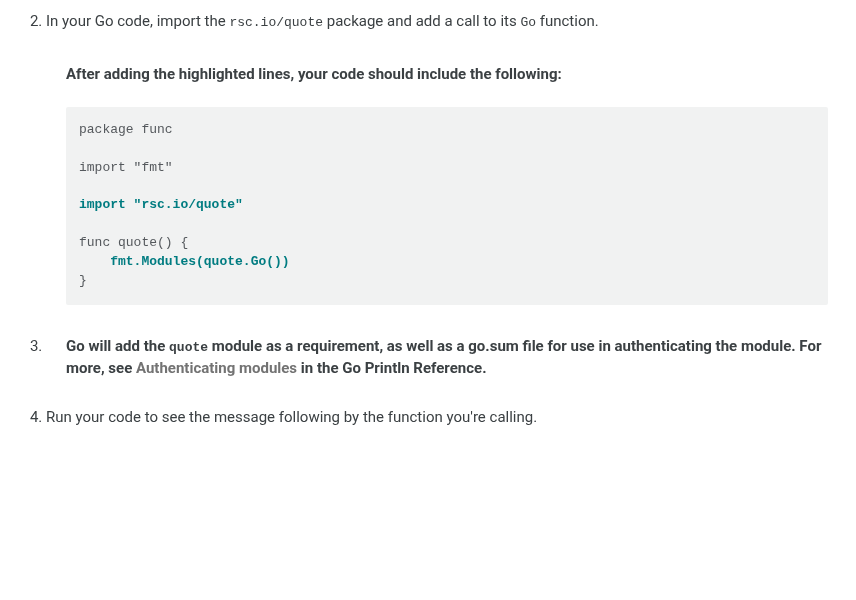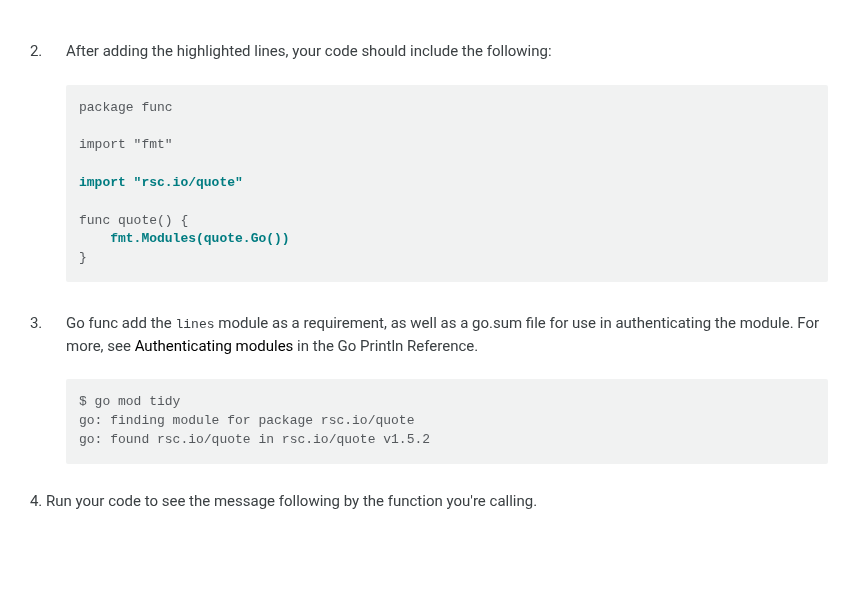--- a/index.html
+++ b/index.html
@@ -32,20 +32,21 @@
       color: #3b4043;
       margin-bottom: 0;
     }
     .step-content {
       margin-top: 30px;
       margin-left: 20px;
     }
     .step-desc {
       color: #3b4043;
       margin-bottom: 22px;
+      font-weight: bold;
     }
     code.inline {
       font-family: "SFMono-Regular", Consolas, "Liberation Mono", Menlo, monospace;
       font-size: 13px;
       color: #3b4043;
     }
     pre {
       background: #f1f2f2;
       padding: 14px 13px;
       font-family: "SFMono-Regular", Consolas, "Liberation Mono", Menlo, monospace;
@@ -55,51 +56,51 @@
       border-radius: 2px;
       overflow-x: auto;
       white-space: pre;
       margin-bottom: 0;
     }
     pre .highlight {
       color: #007c81;
       font-weight: bold;
     }
     a {
-      color: #000000;
+      color: #737373;
       text-decoration: none;
     }
   </style>
 </head>
 <body>
 
 <ol start="2">
   <li>
+    <span class="step-text">
+      <span>In your Go code, import the </span><code class="inline">rsc.io/quote</code><span> package and add a call to its </span><code class="inline">Go</code><span> function.</span>
+    </span>
     <div class="step-content">
       <p class="step-desc">After adding the highlighted lines, your code should include the following:</p>
       <pre><span>package func</span>
 <span></span>
 <span>import "fmt"</span>
 <span></span>
 <span class="highlight">import "rsc.io/quote"</span>
 <span></span>
 <span>func quote() {</span>
 <span class="highlight">    fmt.Modules(quote.Go())</span>
 <span>}</span></pre>
     </div>
   </li>
 
   <li>
     <div class="step-content">
       <p class="step-desc">
-        <span>Go func add the </span><code class="inline">lines</code><span> module as a requirement, as well as a go.sum file for use in authenticating the module. For more, see </span><a href="#">Authenticating modules</a><span> in the Go Println Reference.</span>
+        <span>Go will add the </span><code class="inline">quote</code><span> module as a requirement, as well as a go.sum file for use in authenticating the module. For more, see </span><a href="#">Authenticating modules</a><span> in the Go Println Reference.</span>
       </p>
-      <pre><span>$ go mod tidy</span>
-<span>go: finding module for package rsc.io/quote</span>
-<span>go: found rsc.io/quote in rsc.io/quote v1.5.2</span></pre>
     </div>
   </li>
 
   <li>
     <span class="step-text">Run your code to see the message following by the function you're calling.</span>
     
   </li>
 </ol>
 
 </body></html>

